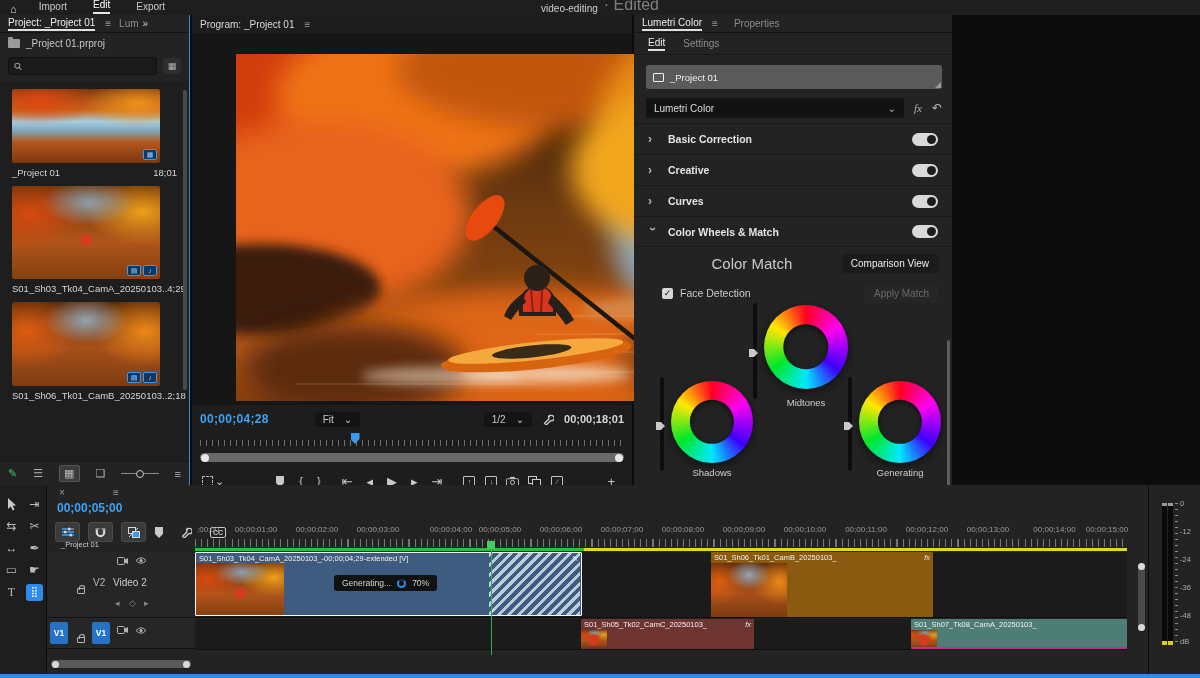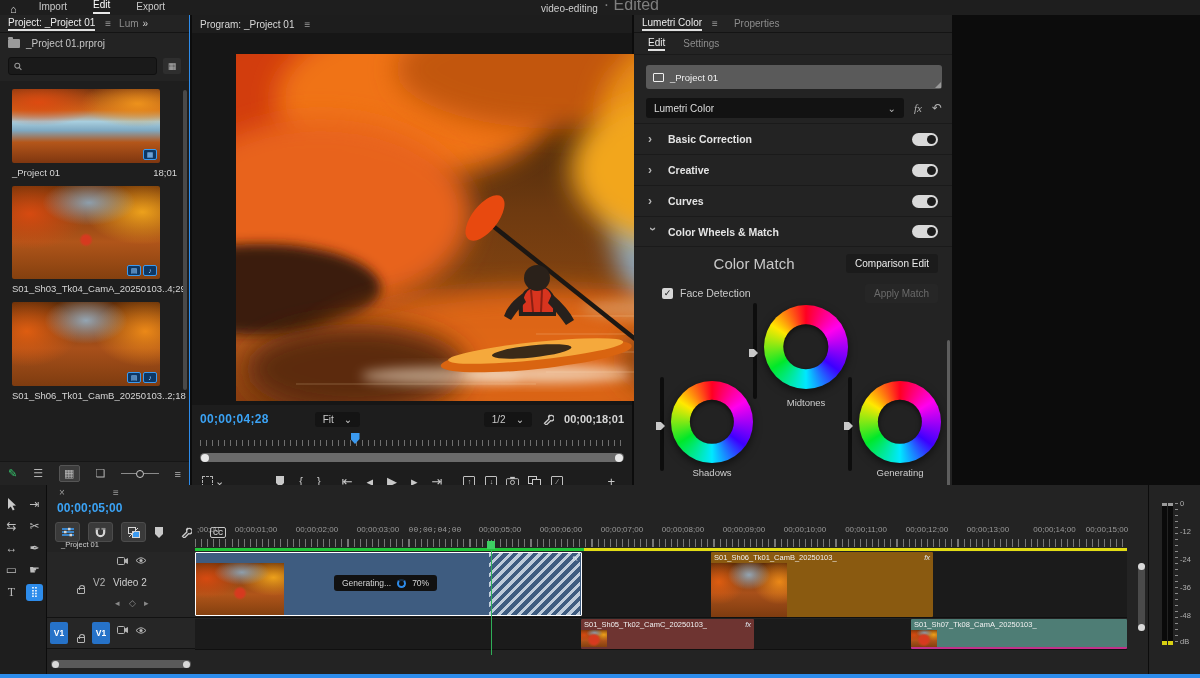--- a/index.html
+++ b/index.html
@@ -428,21 +428,21 @@
         <span class="sec-label">Curves</span>
         <span class="toggle"></span>
       </div>
       <div class="lu-sec" style="top:201px;border-bottom:1px solid #1a1a1a;">
         <span class="sec-chev open">›</span>
         <span class="sec-label">Color Wheels &amp; Match</span>
         <span class="toggle"></span>
       </div>
       <div class="lu-row" style="top:234px;">
         <span style="color:#c9c9c9;font-size:15px;flex:1;text-align:center;">Color Match</span>
-        <span class="btn-dark">Comparison Edit</span>
+        <span class="btn-dark">Comparison View</span>
       </div>
       <div class="lu-row" style="top:264px;">
         <span class="checkbox">✓</span>
         <span style="color:#c9c9c9;font-size:10.5px;flex:1;">Face Detection</span>
         <span class="btn-disabled">Apply Match</span>
       </div>
 
       <div class="vslider" style="left:119px;top:288px;height:96px;">
           <span class="hnd" style="top:46px;"></span>
         </div>
@@ -529,21 +529,21 @@
           </svg>
         <span class="cc-badge" style="margin-left:10px;">CC</span>
       </div>
       <span class="tl-tab-label">_Project 01</span>
 
       <div id="lane-ruler">
         <span class="rl first" style="left:2px;">;00;00</span>
         <span class="rl" style="left:61px;">00;00;01;00</span>
         <span class="rl" style="left:122px;">00;00;02;00</span>
         <span class="rl" style="left:183px;">00;00;03;00</span>
-        <span class="rl" style="left:240px;font-family:Liberation Mono, monospace;">00;00;04;00</span>
+        <span class="rl" style="left:256px;">00;00;04;00</span>
         <span class="rl" style="left:305px;">00;00;05;00</span>
         <span class="rl" style="left:366px;">00;00;06;00</span>
         <span class="rl" style="left:427px;">00;00;07;00</span>
         <span class="rl" style="left:488px;">00;00;08;00</span>
         <span class="rl" style="left:549px;">00;00;09;00</span>
         <span class="rl" style="left:610px;">00;00;10;00</span>
         <span class="rl" style="left:671px;">00;00;11;00</span>
         <span class="rl" style="left:732px;">00;00;12;00</span>
         <span class="rl" style="left:793px;">00;00;13;00</span>
         <span class="rl" style="left:854px;padding-left:11px;">00;00;14;00</span>
@@ -594,20 +594,21 @@
             </span>
         </div>
       </div>
 
       <div id="lanes">
         <div class="lane" style="top:0;height:66px;"></div>
         <div class="lane" style="top:67px;height:31px;"></div>
 
         <div class="clip" style="left:0;top:0;width:387px;height:64px;background:#3e5c80;border:1.5px solid #fff;">
           <div class="clip-thumb thumb-b" style="width:88px;top:10px;"></div>
+          <span class="cl-label">S01_Sh03_Tk04_CamA_20250103_-00;00;04;29-extended [V]</span>
           <span class="cl-fx">fx</span>
           <div class="hatch" style="left:293px;width:91px;"></div>
           <div class="gen-badge">
             <span>Generating...</span>
             <span class="spinner"></span>
             <span>70%</span>
           </div>
         </div>
 
         <div class="clip" style="left:516px;top:0;width:222px;height:65px;background:#8a5a10;">

